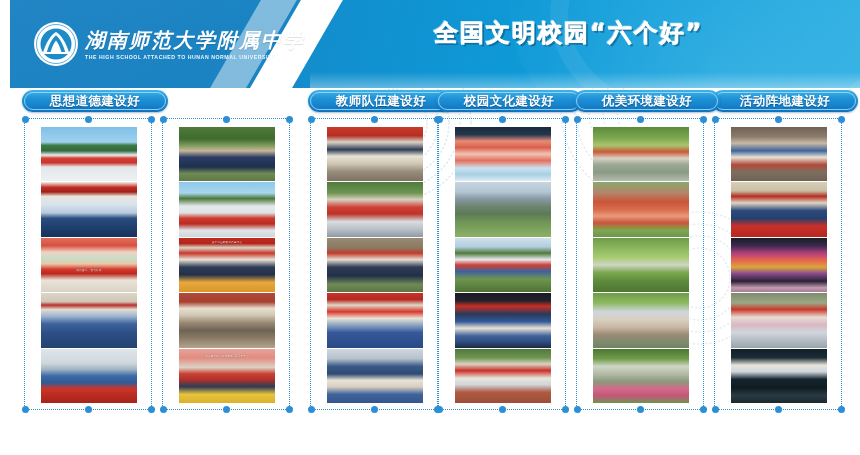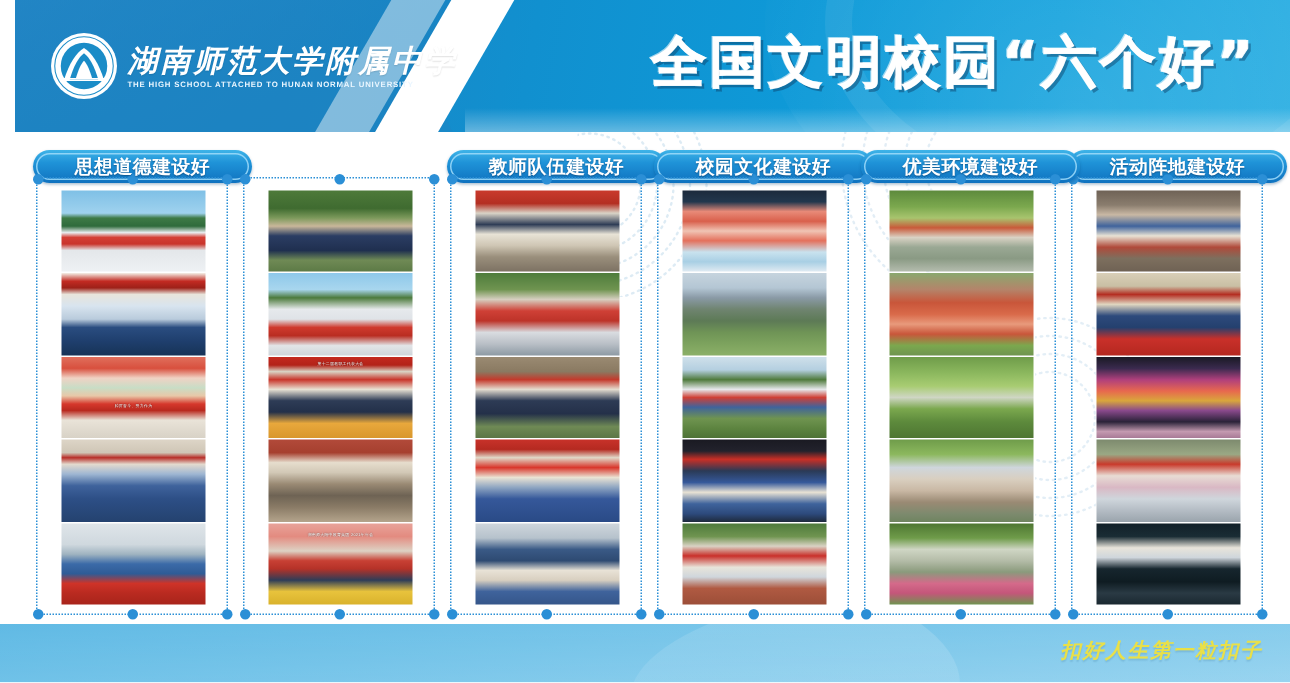--- a/index.html
+++ b/index.html
@@ -70,21 +70,21 @@
   }
   .logo-en {
     font-size:5.2px; color:#eaf6ff; letter-spacing:.55px;
     white-space:nowrap; margin-top:3px; font-weight:600;
   }
 
   
   .hdr-title {
     position:absolute; left:424px; top:17px;
     font-family:"DejaVu Sans","Liberation Sans",sans-serif;
-    font-size:37px; font-weight:700; color:#ffffff; letter-spacing:2px;
+    font-size:24px; font-weight:700; color:#ffffff; letter-spacing:2px;
     white-space:nowrap;
     text-shadow:
       2px 2px 0 rgba(10,60,100,.45),
       -1px -1px 0 rgba(255,255,255,.6);
     -webkit-text-stroke:0.6px rgba(255,255,255,.9);
   }
 
   
   .main {
     position:absolute; left:0; top:88px; width:860px; height:328px;
@@ -95,27 +95,27 @@
   .arcs.a2 { left:505px; top:-18px; }
   .arcs.a3 { left:690px; top:110px; }
 
   
   .columns {
     position:absolute; left:0; top:0; width:860px; height:328px;
   }
   .col { position:absolute; top:0; width:132px; height:328px; }
   .col-0 { left:22px; }
   .col-1 { left:160px; }
-  .col-2 { left:298px; }
+  .col-2 { left:308px; }
   .col-3 { left:436px; }
   .col-4 { left:574px; }
   .col-5 { left:712px; }
 
   .pill {
-    position:relative; margin:12px auto; width:146px; height:22px;
+    position:relative; margin:2px auto; width:146px; height:22px;
     border-radius:11px;
     background:linear-gradient(180deg,#3fb4e8 0%,#1f93d8 38%,#0f72bf 100%);
     box-shadow:0 1px 2px rgba(10,70,120,.35);
     display:flex; align-items:center; justify-content:center;
   }
   .pill::before {
     content:""; position:absolute; inset:2px; border-radius:9px;
     border:1px solid rgba(160,220,250,.85);
     pointer-events:none;
   }
@@ -376,19 +376,14 @@
             <div class="photo" style="background:linear-gradient(180deg,#6f9c4a 0%,#8cb85e 20%,#a8cc72 36%,#cfd6c4 50%,#7ba84e 64%,#5d8a3c 80%,#4e7632 100%);"></div>
             <div class="photo" style="background:linear-gradient(180deg,#6f9c4a 0%,#8cb85e 18%,#cfd6dc 34%,#d9cfc0 48%,#c9b8a4 62%,#9a8a74 76%,#7d8a6e 90%,#6f8460 100%);"></div>
             <div class="photo" style="background:linear-gradient(180deg,#4e7632 0%,#6f9c4a 18%,#cfd6c4 32%,#b4bca8 46%,#8a9a7c 60%,#d46a8a 74%,#c4567a 86%,#6f9450 100%);"></div>
           </div>
         </div>
       </div>
 
     </div>
   </div>
 
-  <div class="footer">
-    <div class="foot-arc"></div>
-    <div class="foot-arc2"></div>
-    <div class="foot-slogan">扣好人生第一粒扣子</div>
-  </div>
 
 </div>
 
 </body></html>

